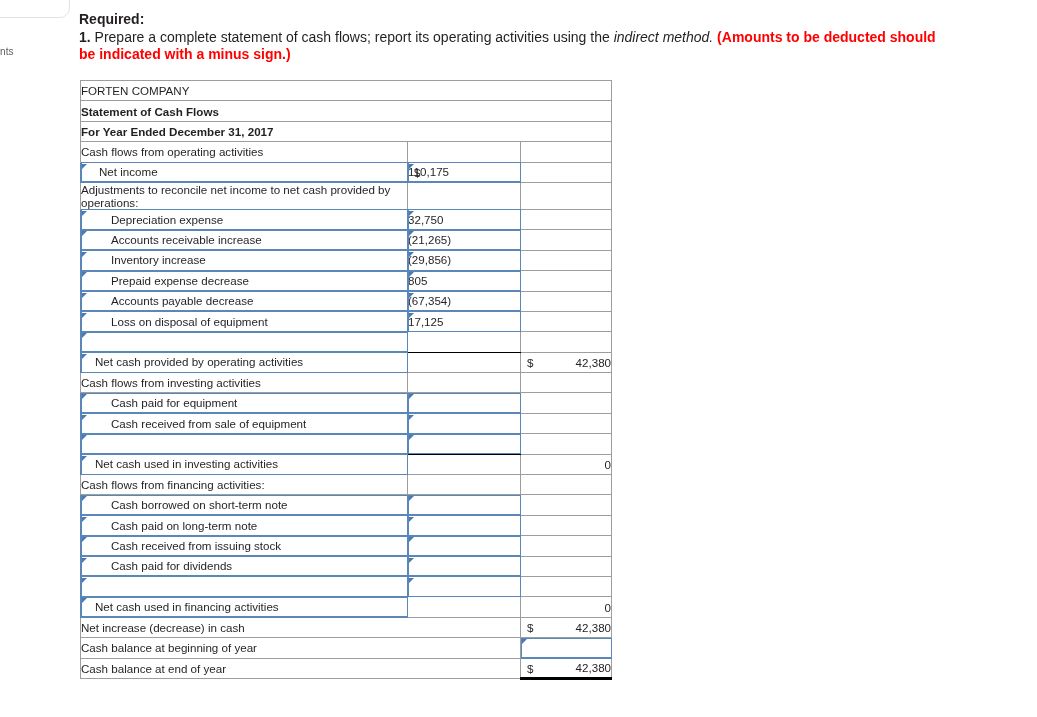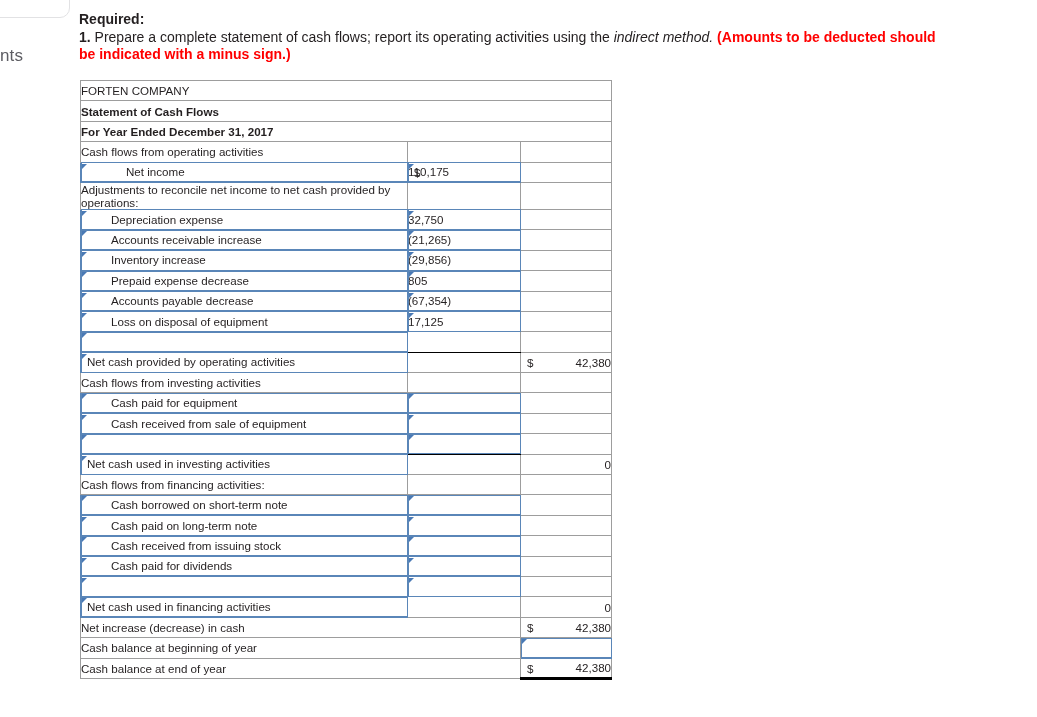--- a/index.html
+++ b/index.html
@@ -25,21 +25,21 @@
     height: 36px;
     border: 1px solid #e2e2e4;
     border-radius: 10px;
     background: #ffffff;
     box-sizing: border-box;
   }
   #left-fragment {
     position: absolute;
     left: 0px;
     top: 46px;
-    font-size: 17px;
+    font-size: 10px;
     color: #5d5d63;
     letter-spacing: .1px;
   }
 
   
   #prompt {
     position: absolute;
     left: 79px;
     top: 11px;
     width: 860px;
@@ -110,23 +110,23 @@
     border-left: 5px solid #4a7ab5;
     border-bottom: 5px solid transparent;
     pointer-events: none;
   }
   .inp .txt {
     display: block;
     padding-left: 14px;
     white-space: nowrap;
     line-height: 18px;
   }
-  .inp .txt.i1 { padding-left: 18px; margin-left: 27px; }
+  .inp .txt.i1 { padding-left: 18px; }
   .inp .txt.i3 { padding-left: 30px; }
-  .inp .txt.sub { padding-left: 6px; }
+  .inp .txt.sub { padding-left: 14px; }
 
   
   .num-cell {
     position: relative;
     text-align: right;
     padding-right: 5px;
     white-space: nowrap;
   }
   .num-cell .cur {
     position: absolute;

